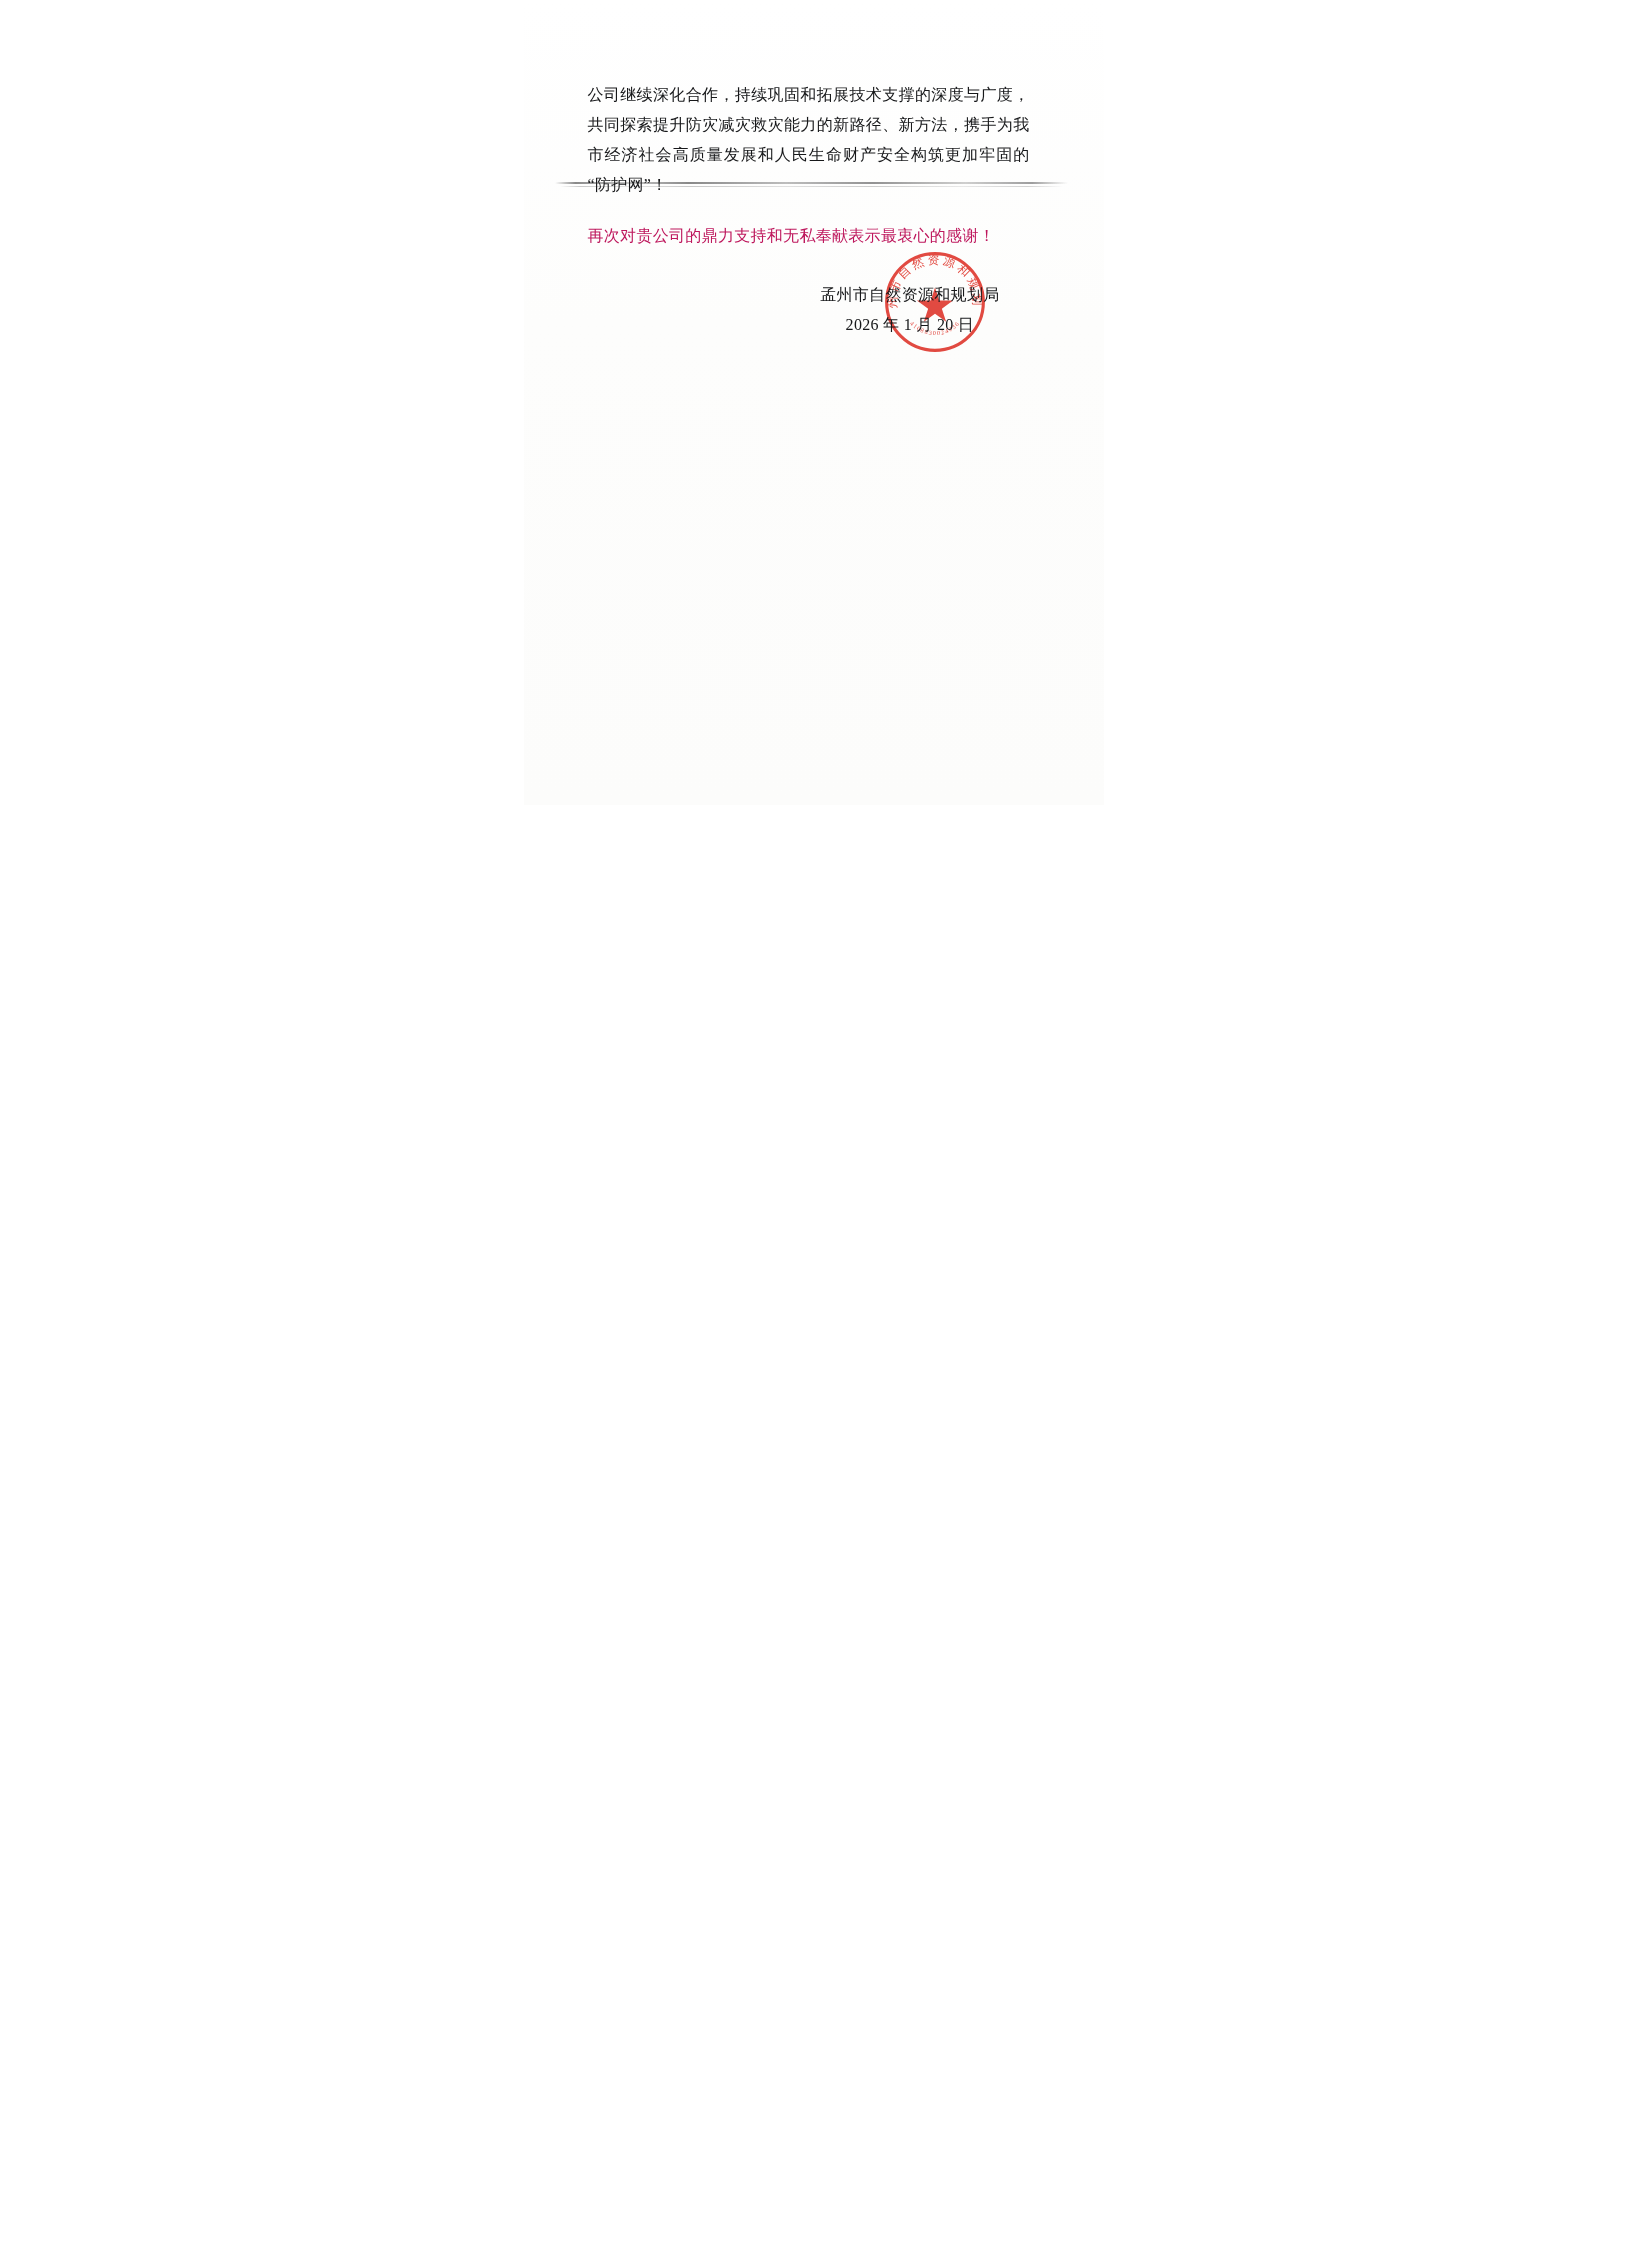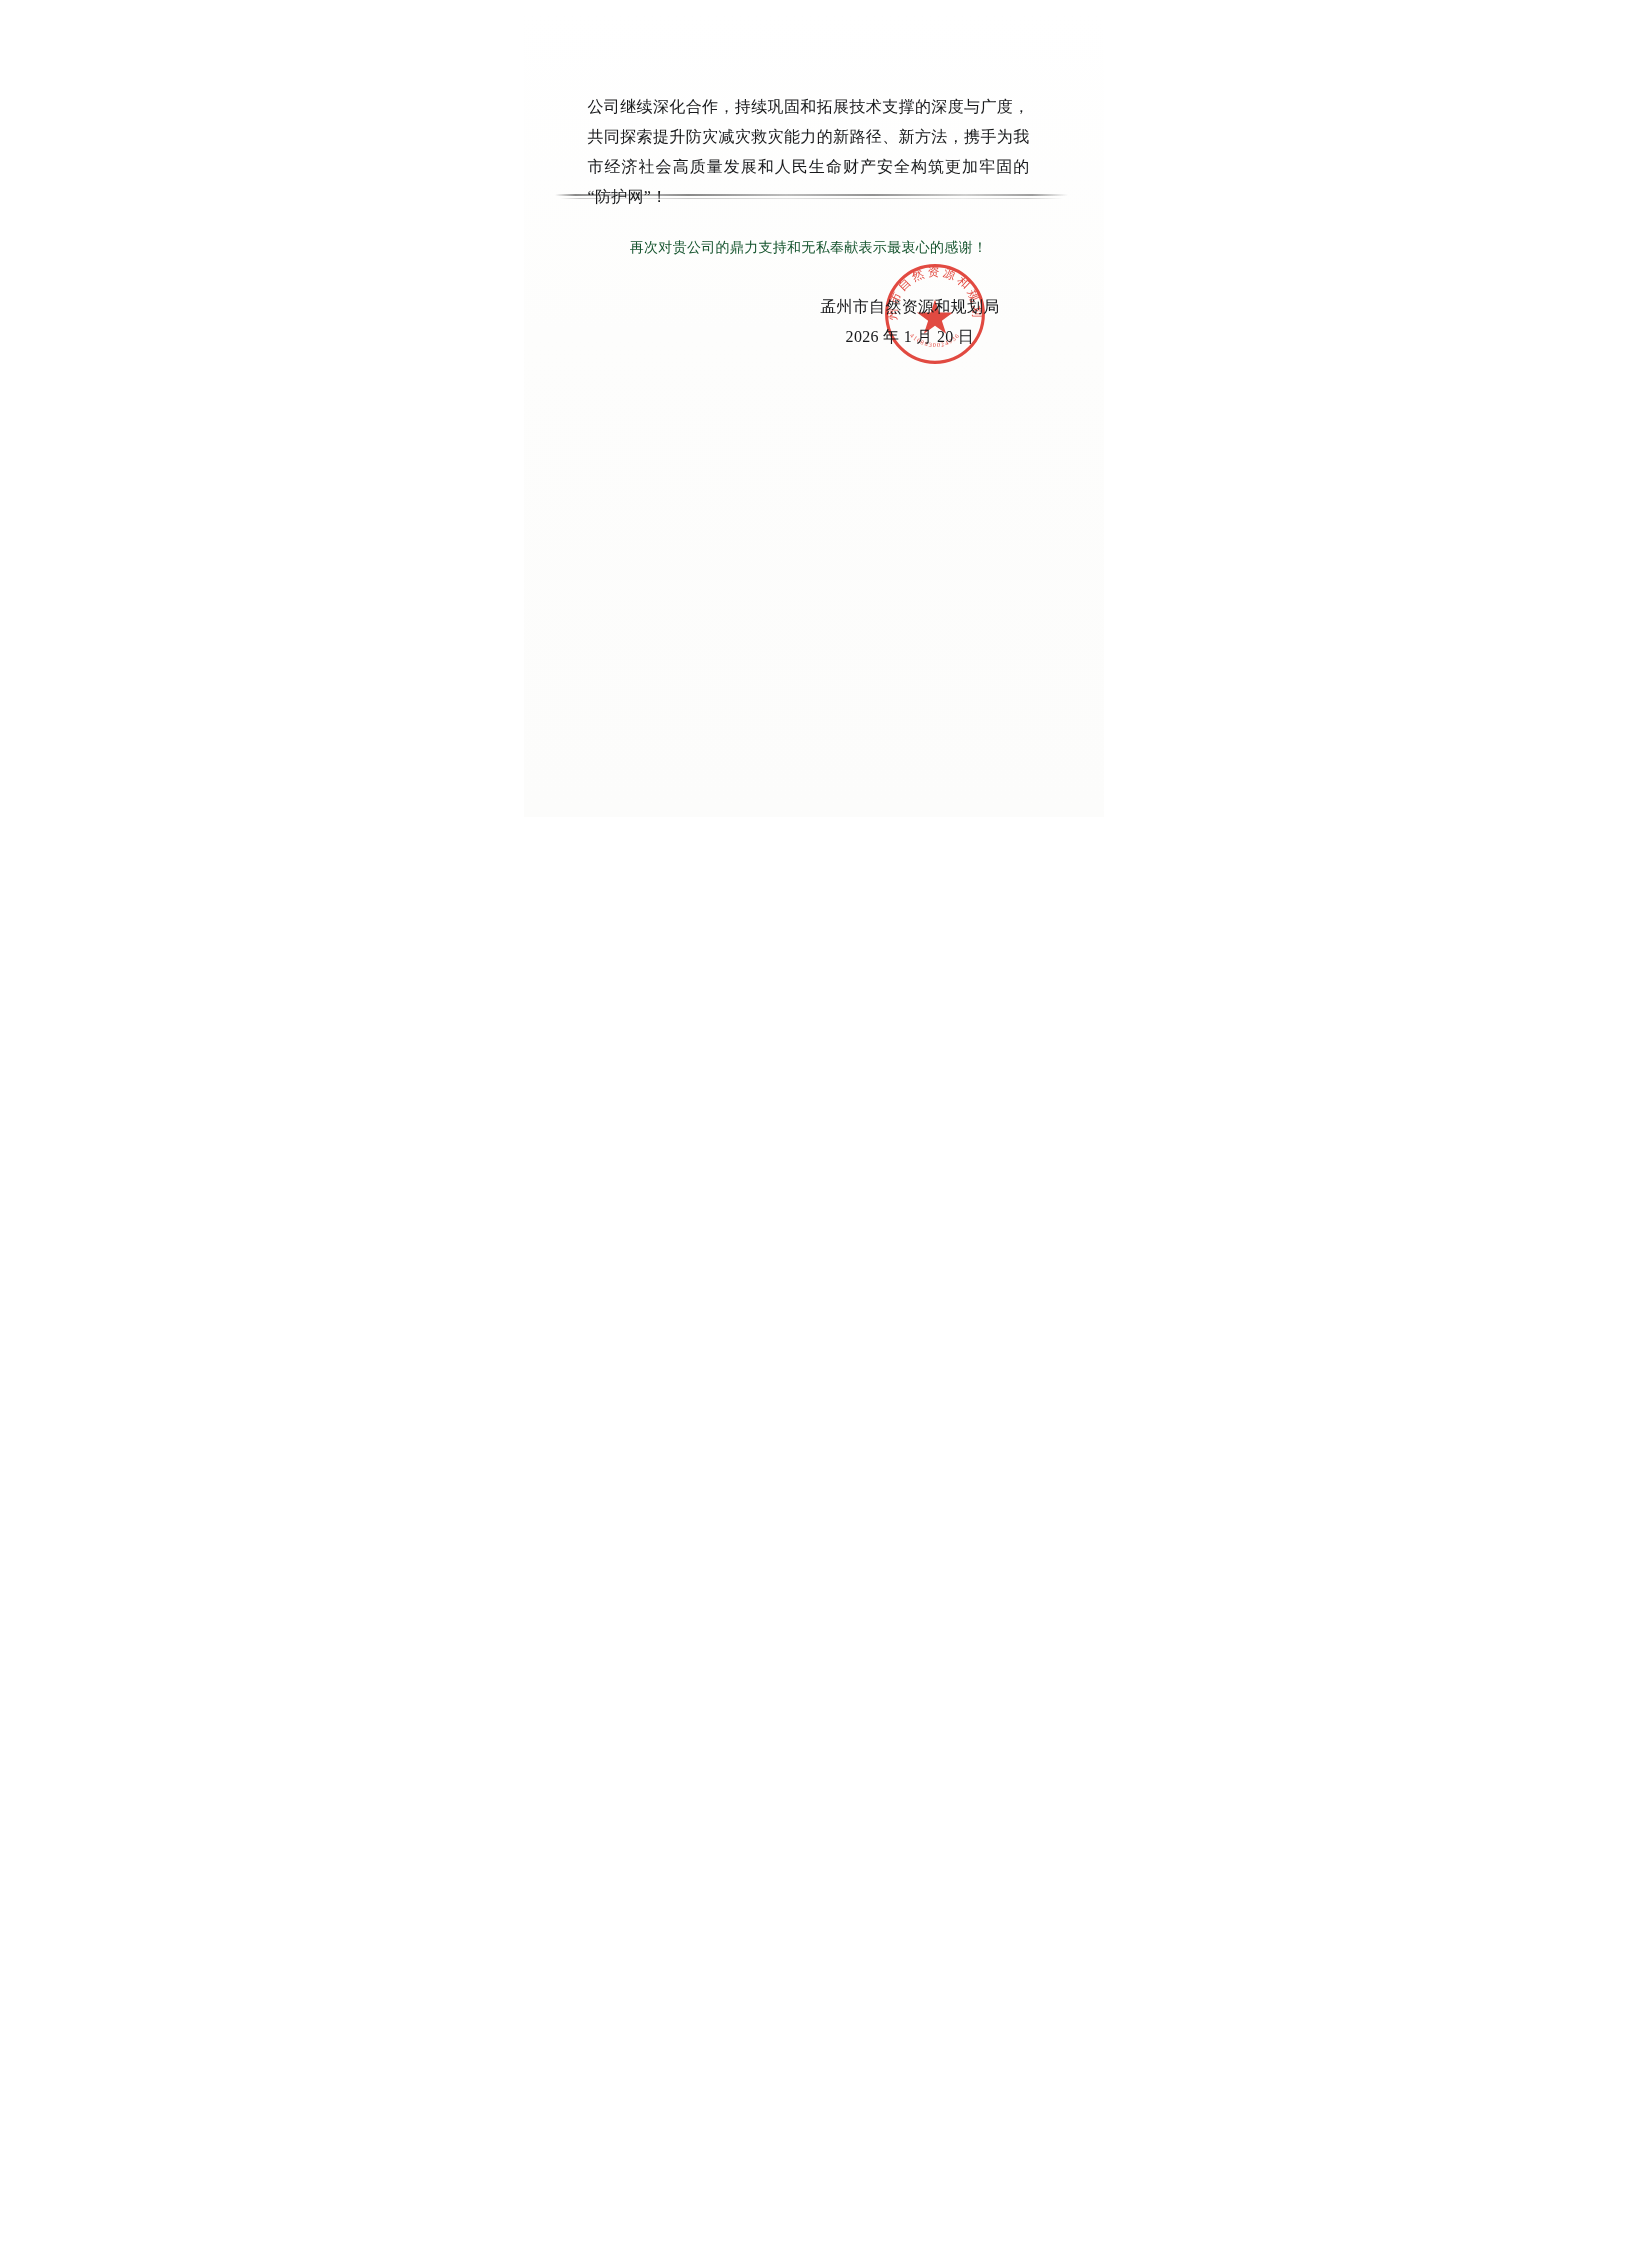--- a/index.html
+++ b/index.html
@@ -9,21 +9,21 @@
     background: #ffffff;
   }
   body {
     font-family: "Liberation Serif", "DejaVu Serif", serif;
     color: #1a1a1a;
   }
   .page {
     position: relative;
     width: 580px;
     height: 805px;
-    margin: 12px auto;
+    margin: 0 auto;
     background: #fefefe;
     overflow: hidden;
   }
   
   .page::before {
     content: "";
     position: absolute;
     inset: 0;
     background: linear-gradient(180deg, #ffffff 0%, #fdfdfc 40%, #fcfcfb 100%);
     pointer-events: none;
@@ -41,25 +41,25 @@
     text-justify: inter-ideograph;
     color: #17181a;
     white-space: pre-wrap;
   }
 
   .thanks-line {
     position: absolute;
     left: 64px;
     top: 221px;
     width: 442px;
-    font-size: 14px;
+    font-size: 16px;
     line-height: 30px;
     letter-spacing: 0.3px;
-    text-align: center;
-    color: #14532d;
+    text-align: left;
+    color: #be185d;
   }
 
   .signature-block {
     position: absolute;
     right: 104px;
     top: 280px;
     text-align: center;
     font-size: 16px;
     line-height: 30px;
     letter-spacing: 0.3px;

